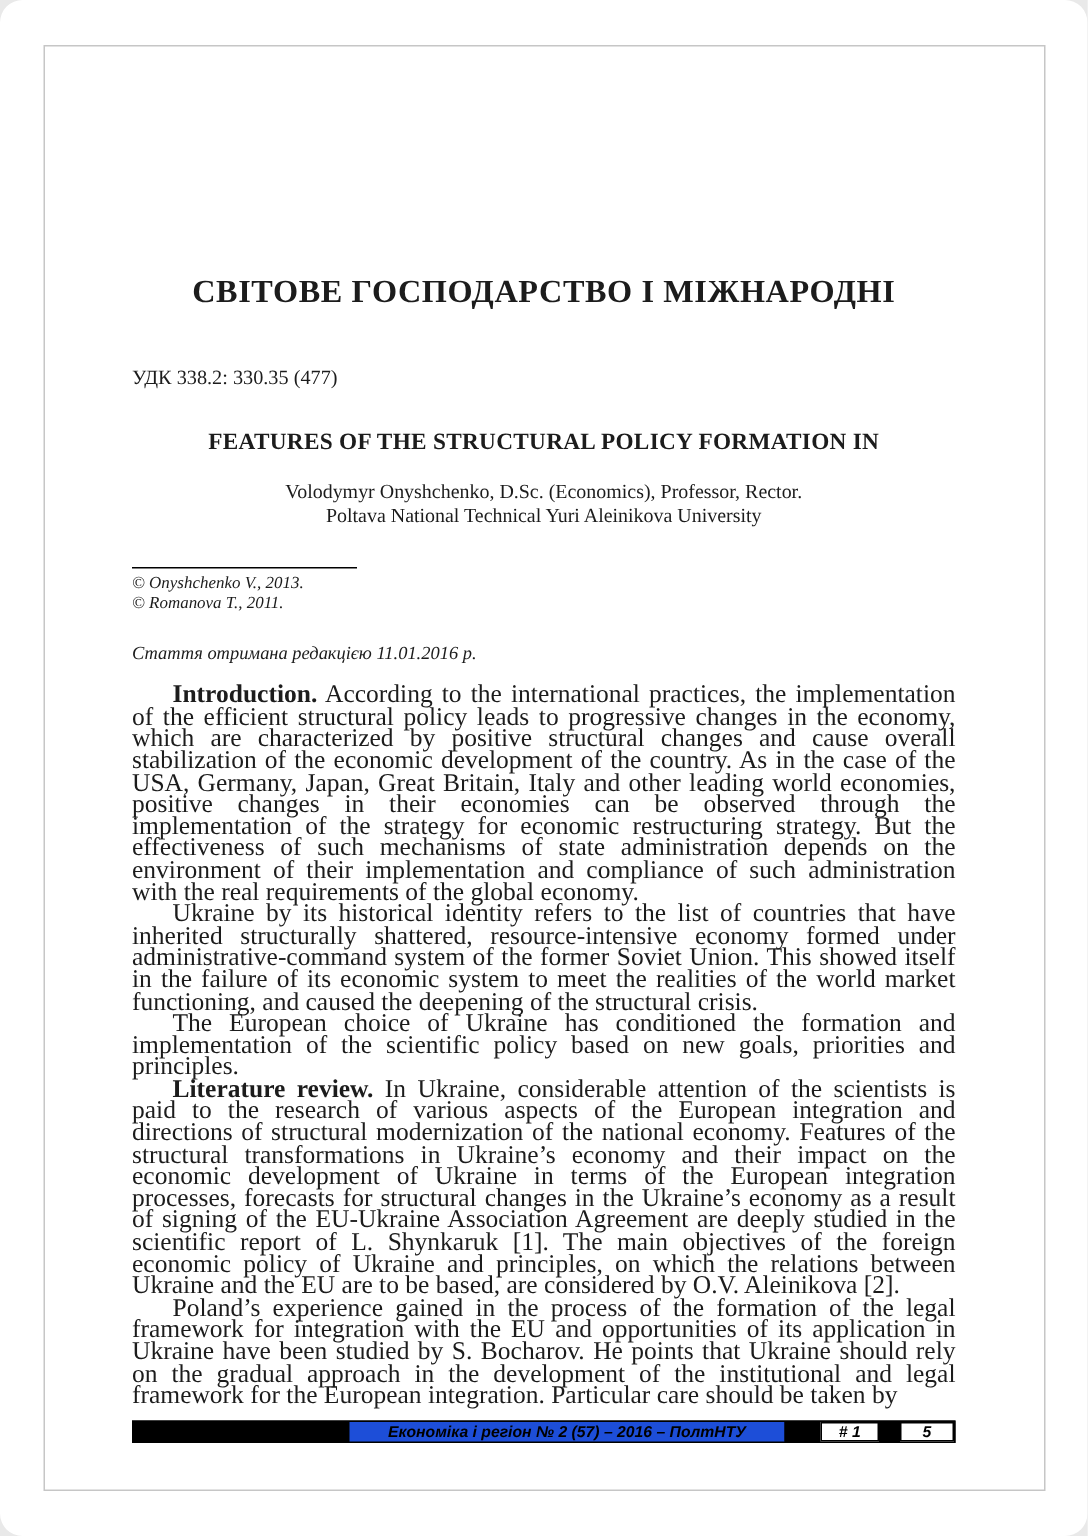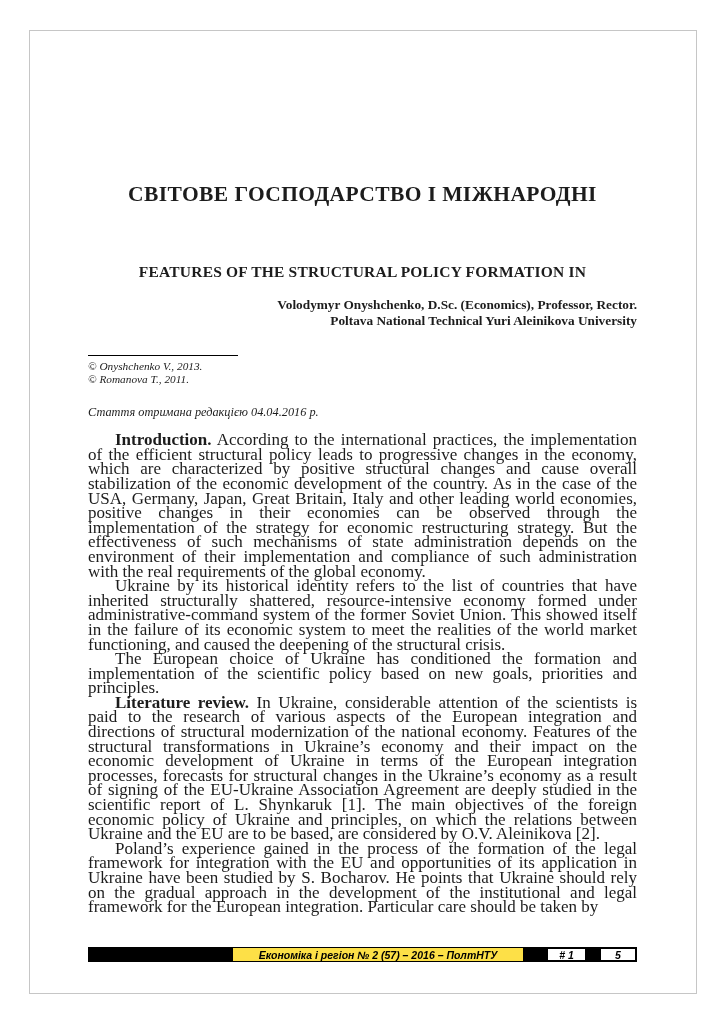--- a/index.html
+++ b/index.html
@@ -6,20 +6,21 @@
   html, body { margin: 0; padding: 0; background: #e9e9e9; }
   .page {
     position: relative;
     width: 725px;
     height: 1024px;
     margin: 0 auto;
     background: #ffffff;
     font-family: "Liberation Serif", serif;
     color: #1c1c1c;
     overflow: hidden;
+    border-radius: 15px;
   }
   .sheet-border {
     position: absolute;
     left: 29px; top: 30px; right: 28px; bottom: 30px;
     border: 1px solid #c6c6c6;
     pointer-events: none;
   }
   .content {
     position: absolute;
     left: 88px;
@@ -32,32 +33,32 @@
     font-weight: bold;
     text-align: center;
     line-height: 37px;
     letter-spacing: 0.4px;
   }
   .udk {
     margin: 31px 0 0;
     font-size: 13.5px;
   }
   .article-title {
-    margin: 49px 0 0;
+    margin: 25px 0 0;
     font-size: 15.5px;
     font-weight: bold;
     text-align: center;
     line-height: 19px;
     letter-spacing: 0.2px;
   }
   .authors {
     margin: 16px 0 0;
     font-size: 13.3px;
-    font-weight: bold;
-    text-align: right;
+    font-weight: normal;
+    text-align: center;
     line-height: 15.5px;
   }
   .copyright {
     margin: 27px 0 0;
     font-size: 11.3px;
     font-style: italic;
     line-height: 12.6px;
   }
   .copyright-rule {
     width: 150px;
@@ -92,21 +93,21 @@
     background: #000;
     border: 1px solid #000;
     font-family: "Liberation Sans", sans-serif;
   }
   .fb-black { background: #000; }
   .fb-b1 { width: 144px; }
   .fb-b2 { width: 24px; }
   .fb-b3 { width: 14px; }
   .fb-journal {
     flex: 1;
-    background: #fde047;
+    background: #1d4ed8;
     color: #000;
     font-size: 10.5px;
     font-weight: bold;
     font-style: italic;
     display: flex;
     align-items: center;
     justify-content: center;
     white-space: nowrap;
   }
   .fb-box {
@@ -128,37 +129,38 @@
 
 <div class="page">
   <div class="sheet-border"></div>
 
   <div class="content">
 
     <h1 class="section-title">
       <span>СВІТОВЕ ГОСПОДАРСТВО І МІЖНАРОДНІ</span><br>
     </h1>
 
+    <p class="udk">УДК 338.2: 330.35 (477)</p>
 
     <h2 class="article-title">
       <span>FEATURES OF THE STRUCTURAL POLICY FORMATION IN</span><br>
     </h2>
 
     <div class="authors">
       <div>Volodymyr Onyshchenko, D.Sc. (Economics), Professor, Rector.</div>
       <div>Poltava National Technical Yuri Aleinikova University</div>
     </div>
 
     <div class="copyright">
       <hr class="copyright-rule">
       <div>© Onyshchenko V., 2013.</div>
       <div>© Romanova T., 2011.</div>
     </div>
 
-    <p class="received">Стаття отримана редакцією 04.04.2016 р.</p>
+    <p class="received">Стаття отримана редакцією 11.01.2016 р.</p>
 
     <div class="body-text">
       <p><strong>Introduction.</strong><span> According to the international practices, the implementation of the efficient structural policy leads to progressive changes in the economy, which are characterized by positive structural changes and cause overall stabilization of the economic development of the country. As in the case of the USA, Germany, Japan, Great Britain, Italy and other leading world economies, positive changes in their economies can be observed through the implementation of the strategy for economic restructuring strategy. But the effectiveness of such mechanisms of state administration depends on the environment of their implementation and compliance of such administration with the real requirements of the global economy.</span></p>
       <p><span>Ukraine by its historical identity refers to the list of countries that have inherited structurally shattered, resource-intensive economy formed under administrative-command system of the former Soviet Union. This showed itself in the failure of its economic system to meet the realities of the world market functioning, and caused the deepening of the structural crisis.</span></p>
       <p><span>The European choice of Ukraine has conditioned the formation and implementation of the scientific policy based on new goals, priorities and principles.</span></p>
       <p><strong>Literature review.</strong><span> In Ukraine, considerable attention of the scientists is paid to the research of various aspects of the European integration and directions of structural modernization of the national economy. Features of the structural transformations in Ukraine’s economy and their impact on the economic development of Ukraine in terms of the European integration processes, forecasts for structural changes in the Ukraine’s economy as a result of signing of the EU-Ukraine Association Agreement are deeply studied in the scientific report of L. Shynkaruk [1]. The main objectives of the foreign economic policy of Ukraine and principles, on which the relations between Ukraine and the EU are to be based, are considered by O.V. Aleinikova [2].</span></p>
       <p><span>Poland’s experience gained in the process of the formation of the legal framework for integration with the EU and opportunities of its application in Ukraine have been studied by S. Bocharov. He points that Ukraine should rely on the gradual approach in the development of the institutional and legal framework for the European integration. Particular care should be taken by</span></p>
     </div>
 
   </div>

